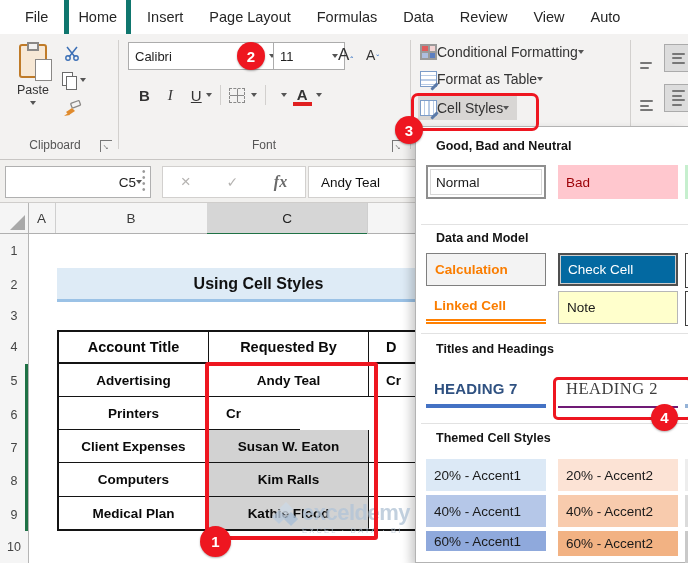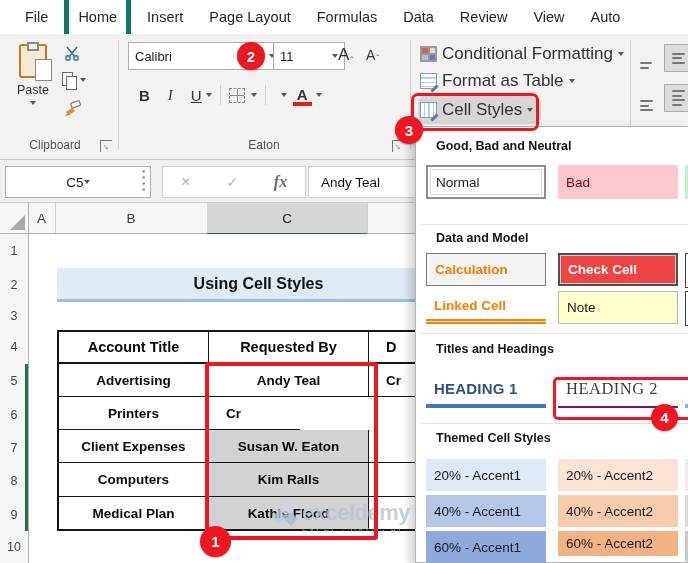--- a/index.html
+++ b/index.html
@@ -21,27 +21,27 @@
   .launcher span{display:inline-block;transform:rotate(45deg);}
   .pastebtn{left:10px;top:8px;width:46px;height:88px;display:flex;flex-direction:column;align-items:center;}
   .clipicon{width:24px;height:30px;border:2px solid #c07b28;border-radius:3px;background:#f7e8d5;position:relative;margin-top:2px;}
   .clipicon .clip{position:absolute;top:-4px;left:6px;width:8px;height:5px;border:2px solid #8a8886;background:#f3f2f1;}
   .clipicon .page{position:absolute;right:-7px;bottom:-5px;width:15px;height:20px;background:#fff;border:1.5px solid #8a8886;}
   .pastelabel{font-size:12.5px;color:#333;margin-top:5px;}
   .caret{display:inline-block;width:0;height:0;border-left:3.5px solid transparent;border-right:3.5px solid transparent;border-top:4px solid #555;vertical-align:middle;}
   .combo{position:absolute;background:#fff;border:1px solid #acacac;display:flex;align-items:center;font-size:13px;color:#222;padding:0 6px;justify-content:space-between;}
   .fbtn{position:absolute;font-size:15px;color:#333;display:flex;align-items:flex-end;}
   .colorbar{position:absolute;left:0;right:0;bottom:-4px;height:4px;}
-  .ribbtnrow{position:absolute;display:flex;align-items:center;gap:5px;font-size:17px;color:#333;white-space:nowrap;}
+  .ribbtnrow{position:absolute;display:flex;align-items:center;font-size:14px;color:#333;white-space:nowrap;}
   .alignicon{display:inline-flex;flex-direction:column;gap:2.5px;}
   .alignicon i{display:block;height:2px;background:#777;border-radius:1px;}
   .alignbox{position:absolute;width:26px;height:26px;background:#dcdcdc;border:1px solid #ababab;display:flex;align-items:center;justify-content:center;}
   
   .fbar{top:160px;left:0;width:688px;height:43px;background:#f1f0ee;border-bottom:1px solid #cfcdcb;}
-  .namebox{position:absolute;left:5px;top:6px;width:128px;height:30px;background:#fff;border:1px solid #b0b0b0;display:flex;align-items:center;font-size:13.5px;color:#222;padding:0 8px;justify-content:center;}
+  .namebox{position:absolute;left:5px;top:6px;width:128px;height:30px;background:#fff;border:1px solid #b0b0b0;display:flex;align-items:center;font-size:13.5px;color:#222;padding:0 8px;justify-content:flex-end;}
   .gripdots{position:absolute;left:142px;top:9px;width:4px;height:24px;color:#9a9a9a;font-size:10px;line-height:6px;letter-spacing:0;}
   .fxbox{position:absolute;left:162px;top:6px;width:142px;height:30px;background:#fff;border:1px solid #d2d0ce;display:flex;align-items:center;justify-content:space-around;color:#b5b3b1;}
   .fxbox .fx{font-family:"Liberation Serif",serif;font-style:italic;font-weight:bold;color:#6a6a6a;font-size:16px;}
   .valuebox{position:absolute;left:308px;top:6px;width:378px;height:30px;background:#fff;border:1px solid #d2d0ce;display:flex;align-items:center;font-size:13.5px;color:#111;padding-left:12px;}
   
   .colhdr{top:203px;left:0;width:688px;height:31px;background:#f5f5f5;border-bottom:1px solid #b0b0b0;}
   .chcell{position:absolute;top:0;height:30px;border-right:1px solid #cfcfcf;display:flex;align-items:center;justify-content:center;font-size:13.5px;color:#3b3b3b;}
   .chsel{background:#d6d6d6;border-bottom:3px solid #1e7145;color:#222;}
   .cornerbox{position:absolute;left:0;top:0;width:28px;height:30px;border-right:1px solid #b5b5b5;}
   .cornerbox .tri{position:absolute;right:3px;bottom:3px;width:0;height:0;border-left:15px solid transparent;border-bottom:15px solid #a9a9a9;}
@@ -63,21 +63,21 @@
   .wm .brand{font-size:22px;font-weight:bold;color:#b3c5d7;letter-spacing:-.5px;line-height:24px;}
   .wm .tag{font-size:7.5px;letter-spacing:2.2px;color:#bccad8;margin-top:1px;}
   
   .panel{top:126px;left:415px;width:273px;height:437px;background:#fff;border:1px solid #b3b3b3;border-right:none;box-shadow:-4px 5px 10px rgba(0,0,0,.22);z-index:20;}
   .sectitle{position:absolute;left:20px;font-size:12.5px;font-weight:bold;color:#151515;}
   .sep{position:absolute;left:5px;right:0;height:1px;background:#e2e2e2;}
   .tile{position:absolute;width:120px;height:34px;display:flex;align-items:center;padding-left:8px;box-sizing:border-box;font-size:13.5px;color:#1a1a1a;background:#fff;}
   .t-normal{border:2px solid #8f8f8f;box-shadow:inset 0 0 0 2px #fff,inset 0 0 0 3px #d8d8d8;}
   .t-bad{background:#ffc7ce;color:#9c0006;}
   .t-calc{background:#f3f3f3;color:#fa7d00;font-weight:bold;border:1px solid #7f7f7f;}
-  .t-check{background:#ef4444;color:#fff;font-weight:bold;border:2px solid #4f4f4f;box-shadow:inset 0 0 0 1px #cdcdcd;}
+  .t-check{background:#0369a1;color:#fff;font-weight:normal;border:2px solid #4f4f4f;box-shadow:inset 0 0 0 1px #cdcdcd;}
   .t-linked{color:#fa7d00;font-weight:600;border-bottom:5px double #ff8001;}
   .t-note{background:#ffffcc;border:1px solid #b7b7b7;}
   .t-h1{color:#2f5181;font-weight:800;font-size:15px;letter-spacing:.2px;border-bottom:4px solid #4472c4;}
   .t-h2{font-family:"Liberation Serif",serif;font-size:16.5px;color:#3d3d3d;border-bottom:2px solid #701a75;letter-spacing:.5px;}
   .a1-20{background:#dce9f6;} .a2-20{background:#fce3d5;}
   .a1-40{background:#b5c7e8;} .a2-40{background:#f8cbad;}
   .a1-60{background:#8fa9dc;} .a2-60{background:#f2b283;}
   .sliver{position:absolute;left:269px;width:4px;}
   
   .redbox{position:absolute;border:3px solid #ee1620;border-radius:7px;z-index:60;pointer-events:none;}
@@ -176,42 +176,42 @@
       <span class="colorbar" style="background:#ffe800;bottom:-5px;"></span>
     </span>
     <span class="caret" style="margin-left:7px;"></span>
     <span style="width:6px;"></span>
     <span style="position:relative;display:inline-block;padding:0 4px;">
       <span style="font-size:15px;font-weight:bold;color:#333;">A</span>
       <span class="colorbar" style="background:#e02020;bottom:-2px;"></span>
     </span>
     <span class="caret" style="margin-left:4px;"></span>
   </div>
-  <div class="grouplabel" style="left:120px;width:288px;">Eaton</div>
+  <div class="grouplabel" style="left:120px;width:288px;">Font</div>
   <div class="launcher" style="left:392px;"><span>→</span></div>
   <div class="vdiv" style="left:410px;"></div>
 
   <div class="ribbtnrow" style="left:420px;top:10px;">
     <span class="cfgrid">
         <i></i>
         <i></i>
         <i></i>
         <i></i>
       </span>
     <span>Conditional Formatting</span>
     <span class="caret"></span>
   </div>
   <div class="ribbtnrow" style="left:420px;top:37px;">
     <span class="tblicon">
         <span class="pen"></span>
       </span>
     <span>Format as Table</span>
     <span class="caret"></span>
   </div>
-  <div class="ribbtnrow" style="left:418px;top:62px;background:#d8d6d4;padding:4px 8px 4px 2px;border-radius:7px;">
+  <div class="ribbtnrow" style="left:418px;top:62px;background:#d8d6d4;padding:4px 8px 4px 2px;">
     <span class="tblicon" style="background:repeating-linear-gradient(to right,#fff 0 3px,#b9cce6 3px 4.5px);">
         <span class="pen"></span>
       </span>
     <span>Cell Styles</span>
     <span class="caret"></span>
   </div>
   <div class="vdiv" style="left:630px;"></div>
 
   <div class="abs" style="left:640px;top:16px;">
     <span class="alignicon">
@@ -353,33 +353,33 @@
   <div class="sectitle" style="top:104px;">Data and Model</div>
   <div class="tile t-calc" style="left:10px;top:126px;height:33px;">Calculation</div>
   <div class="tile t-check" style="left:142px;top:126px;height:33px;">Check Cell</div>
   <div class="sliver" style="top:126px;height:33px;background:#fff;border:1px solid #3f3f3f;border-right:none;"></div>
   <div class="tile t-linked" style="left:10px;top:164px;height:33px;">Linked Cell</div>
   <div class="tile t-note" style="left:142px;top:164px;height:33px;">Note</div>
   <div class="sliver" style="top:164px;height:33px;background:#fff;border:1px solid #3f3f3f;border-right:none;"></div>
 
   <div class="sep" style="top:206px;"></div>
   <div class="sectitle" style="top:215px;">Titles and Headings</div>
-  <div class="tile t-h1" style="left:10px;top:245px;height:36px;">HEADING 1</div>
+  <div class="tile t-h1" style="left:10px;top:245px;height:36px;">HEADING 7</div>
   <div class="tile t-h2" style="left:142px;top:245px;height:36px;">HEADING 2</div>
   <div class="sliver" style="top:277px;height:4px;background:#95b3d7;"></div>
 
   <div class="sep" style="top:296px;"></div>
   <div class="sectitle" style="top:304px;">Themed Cell Styles</div>
   <div class="tile a1-20" style="left:10px;top:332px;height:32px;">20% - Accent1</div>
   <div class="tile a2-20" style="left:142px;top:332px;height:32px;">20% - Accent2</div>
   <div class="sliver" style="top:332px;height:32px;background:#ededed;"></div>
   <div class="tile a1-40" style="left:10px;top:368px;height:32px;">40% - Accent1</div>
   <div class="tile a2-40" style="left:142px;top:368px;height:32px;">40% - Accent2</div>
   <div class="sliver" style="top:368px;height:32px;background:#dbdbdb;"></div>
-  <div class="tile a1-60" style="left:10px;top:404px;height:32px;">60% - Accent1</div>
+  <div class="tile a1-60" style="left:10px;top:404px;height:20px;">60% - Accent1</div>
   <div class="tile a2-60" style="left:142px;top:404px;height:25px;">60% - Accent2</div>
   <div class="sliver" style="top:404px;height:32px;background:#c9c9c9;"></div>
 </div>
 
 <div class="redbox" style="left:411px;top:93px;width:122px;height:32px;"></div>
 <div class="redbox" style="left:205px;top:362px;width:165px;height:170px;border-width:4px;border-radius:3px;"></div>
 <div class="redbox" style="left:553px;top:377px;width:133px;height:37px;border-radius:5px;"></div>
 
 <div class="badge" style="left:200px;top:526px;width:31px;height:31px;">1</div>
 <div class="badge" style="left:237px;top:42px;width:28px;height:28px;">2</div>

